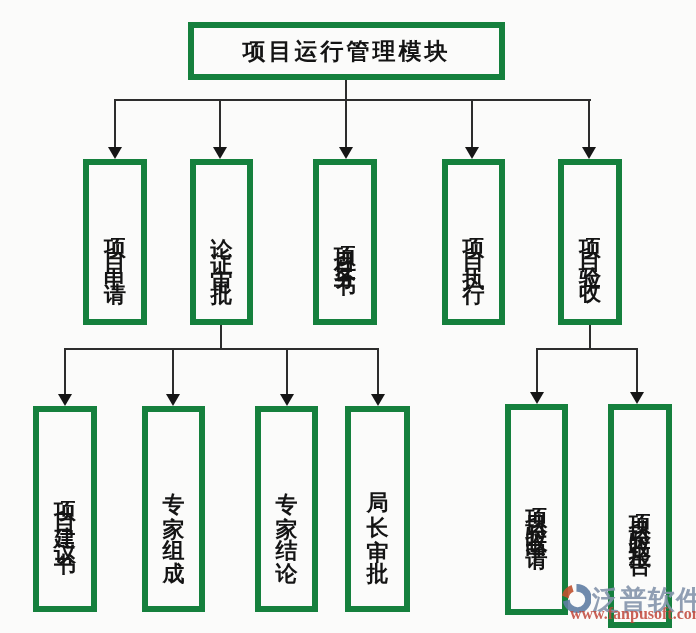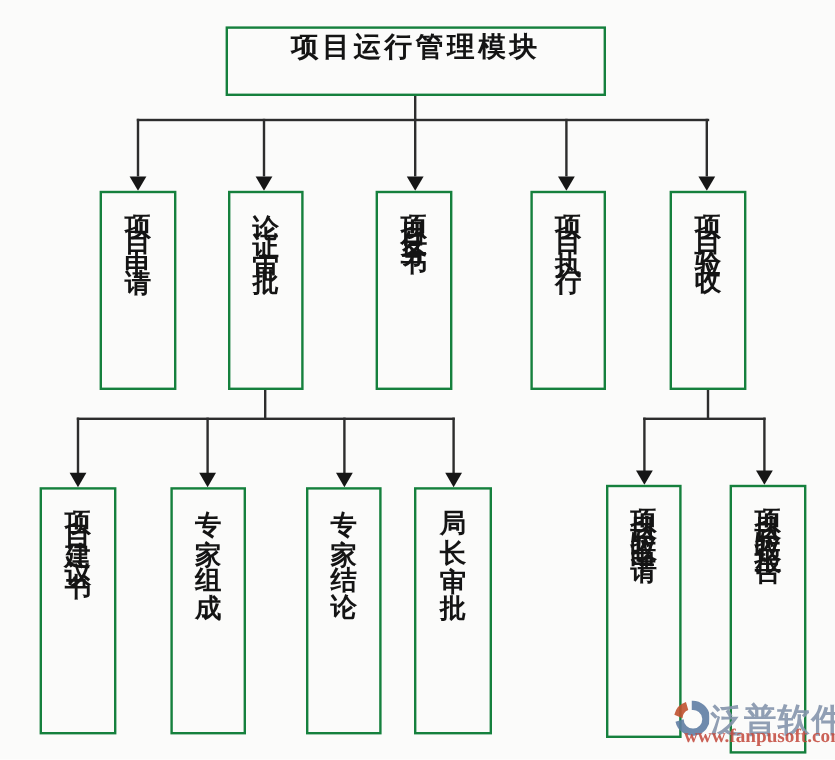--- a/index.html
+++ b/index.html
@@ -10,25 +10,25 @@
   .stage{
     position:relative;
     width:696px;height:633px;
     background:#fbfbfa;
     overflow:hidden;
     color:#141414;
   }
   
   .node{
     position:absolute;
-    border:2px solid #15803d;
+    border:6px solid #15803d;
     background:#fbfbfa;
     box-sizing:border-box;
     display:flex;
-    align-items:flex-start;
+    align-items:center;
     justify-content:center;
   }
   .root-node{
     font-size:23px;
     font-weight:600;
     letter-spacing:3px;
     white-space:nowrap;
   }
   .vtext{
     writing-mode:vertical-rl;

